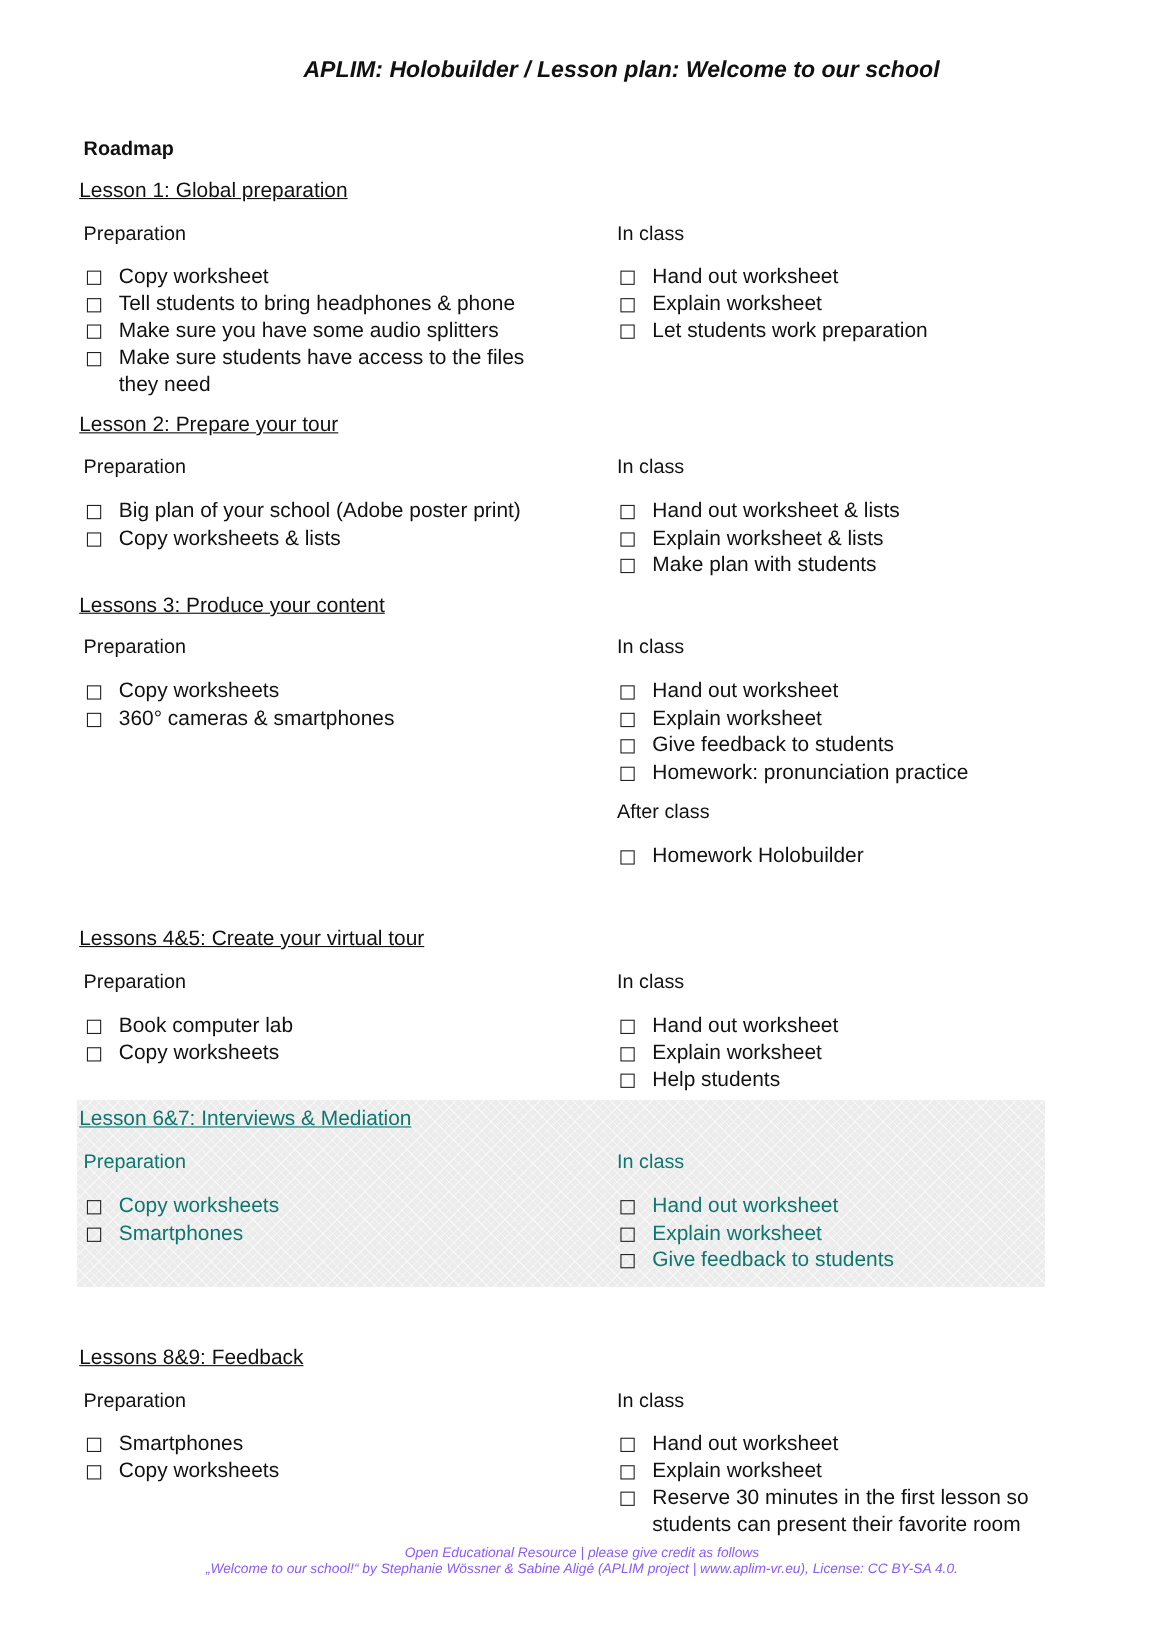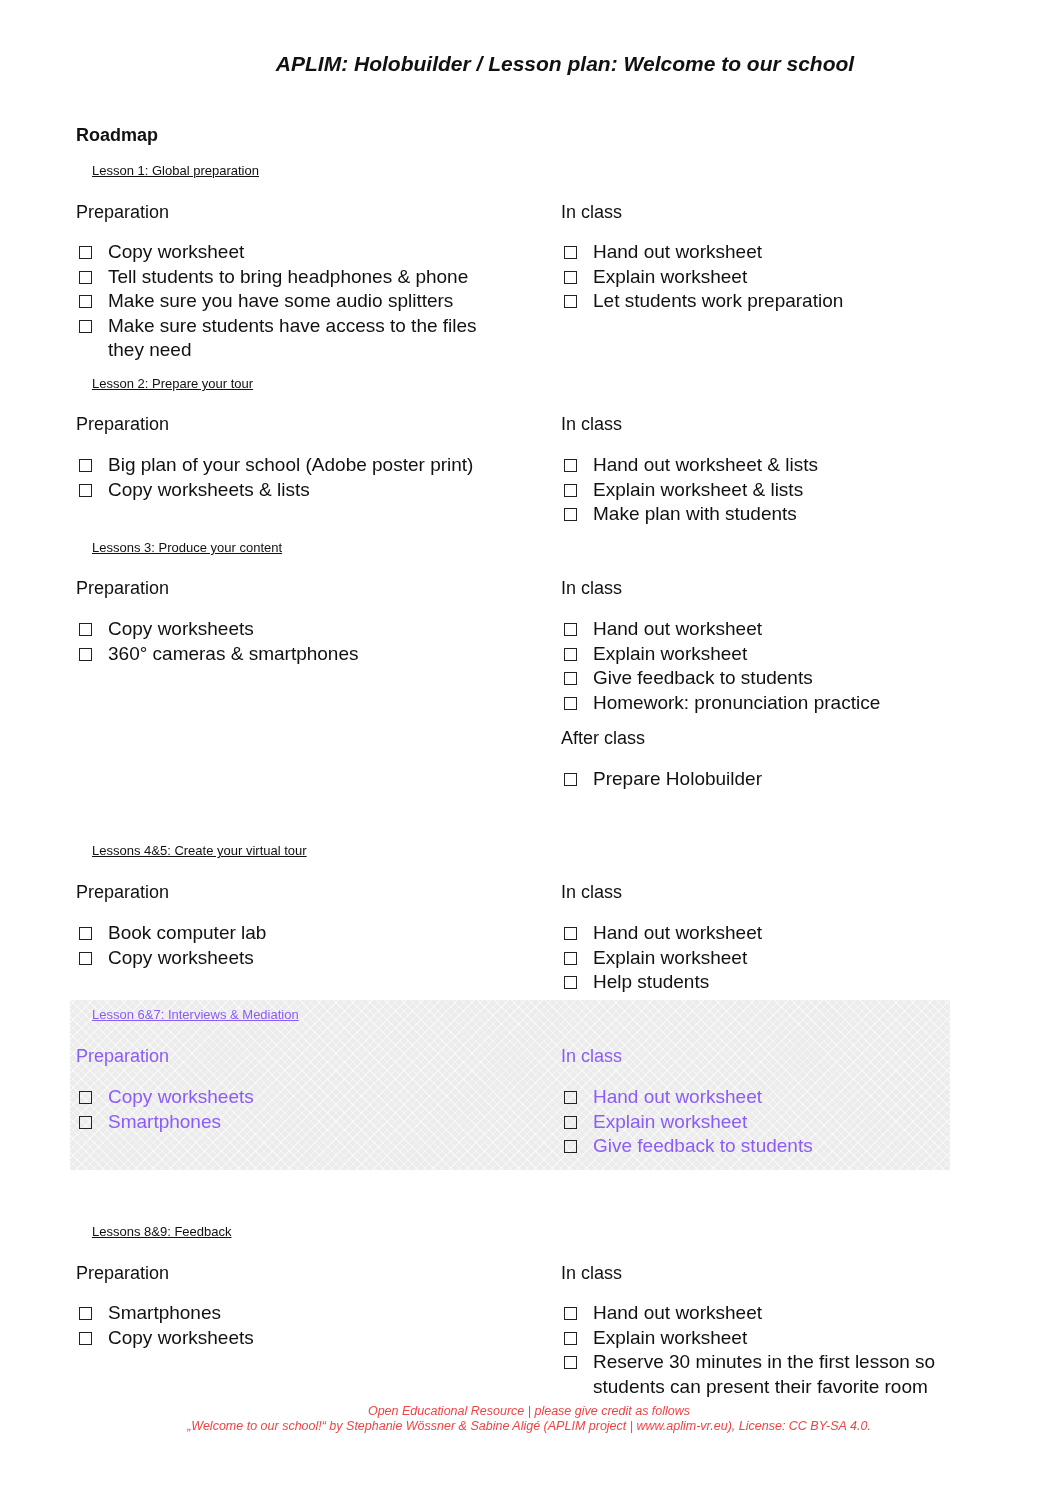--- a/index.html
+++ b/index.html
@@ -1,35 +1,35 @@
 <!DOCTYPE html>
 <html><head>
 <meta charset="utf-8">
 <style>
   html, body { margin:0; padding:0; background:#fff; }
   body { width:1058px; height:1497px; position:relative; overflow:hidden;
          font-family:"Liberation Sans", sans-serif; color:#111; }
   .title { position:absolute; top:52px; left:0; width:1058px; text-align:center;
            font-weight:bold; font-style:italic; font-size:21px;padding-left:36px; }
   .roadmap { position:absolute; left:76px; top:125px; font-weight:bold; font-size:18px; }
-  .lesson-title { position:absolute; left:92px; font-size:13px; text-decoration:underline; }
+  .lesson-title { position:absolute; left:72px; font-size:19px; text-decoration:underline; }
   .col-head { position:absolute; font-size:18px; }
   .list { position:absolute; margin:0; padding:0; list-style:none; font-size:19px; line-height:24.5px; }
   .list li { position:relative; padding-left:32px; }
   .box { position:absolute; left:3px; top:6px; width:11px; height:11px; border:1px solid #222; }
   .left { left:76px; }
   .right { left:561px; }
   .list.right, .list.left { width:430px; }
   .shade { position:absolute; left:70px; top:1000px; width:880px; height:170px;
            background-color:#ececec;
            background-image: repeating-linear-gradient(45deg, rgba(255,255,255,0.55) 0 1px, transparent 1px 6px),
                              repeating-linear-gradient(-45deg, rgba(255,255,255,0.55) 0 1px, transparent 1px 6px); }
-  .shaded-text { color:#8b5cf6; }
+  .shaded-text { color:#0f766e; }
   .footer { position:absolute; top:1404px; left:0; width:1058px; text-align:center;
-            font-style:italic; font-size:12.5px; line-height:15px; color:#ef4444; }
+            font-style:italic; font-size:12.5px; line-height:15px; color:#8b5cf6; }
 </style>
 </head>
 <body>
 
 <div class="title">APLIM: Holobuilder / Lesson plan: Welcome to our school</div>
 <div class="roadmap">Roadmap</div>
 
 <div class="shade"></div>
 
 <div id="content">
@@ -67,21 +67,21 @@
       <li><span class="box"></span><span>360° cameras &amp; smartphones</span></li>
     </ul>
     <ul class="list right" style="top: 617px;">
       <li><span class="box"></span><span>Hand out worksheet</span></li>
       <li><span class="box"></span><span>Explain worksheet</span></li>
       <li><span class="box"></span><span>Give feedback to students</span></li>
       <li><span class="box"></span><span>Homework: pronunciation practice</span></li>
     </ul>
     <div class="col-head right" style="top: 728px;">After class</div>
     <ul class="list right" style="top: 767px;">
-      <li><span class="box"></span><span>Prepare Holobuilder</span></li>
+      <li><span class="box"></span><span>Homework Holobuilder</span></li>
     </ul>
     <div class="lesson-title" style="top: 843px;">Lessons 4&amp;5: Create your virtual tour</div>
     <div class="col-head left" style="top: 882px;">Preparation</div>
     <div class="col-head right" style="top: 882px;">In class</div>
     <ul class="list left" style="top: 921px;">
       <li><span class="box"></span><span>Book computer lab</span></li>
       <li><span class="box"></span><span>Copy worksheets</span></li>
     </ul>
     <ul class="list right" style="top: 921px;">
       <li><span class="box"></span><span>Hand out worksheet</span></li>

